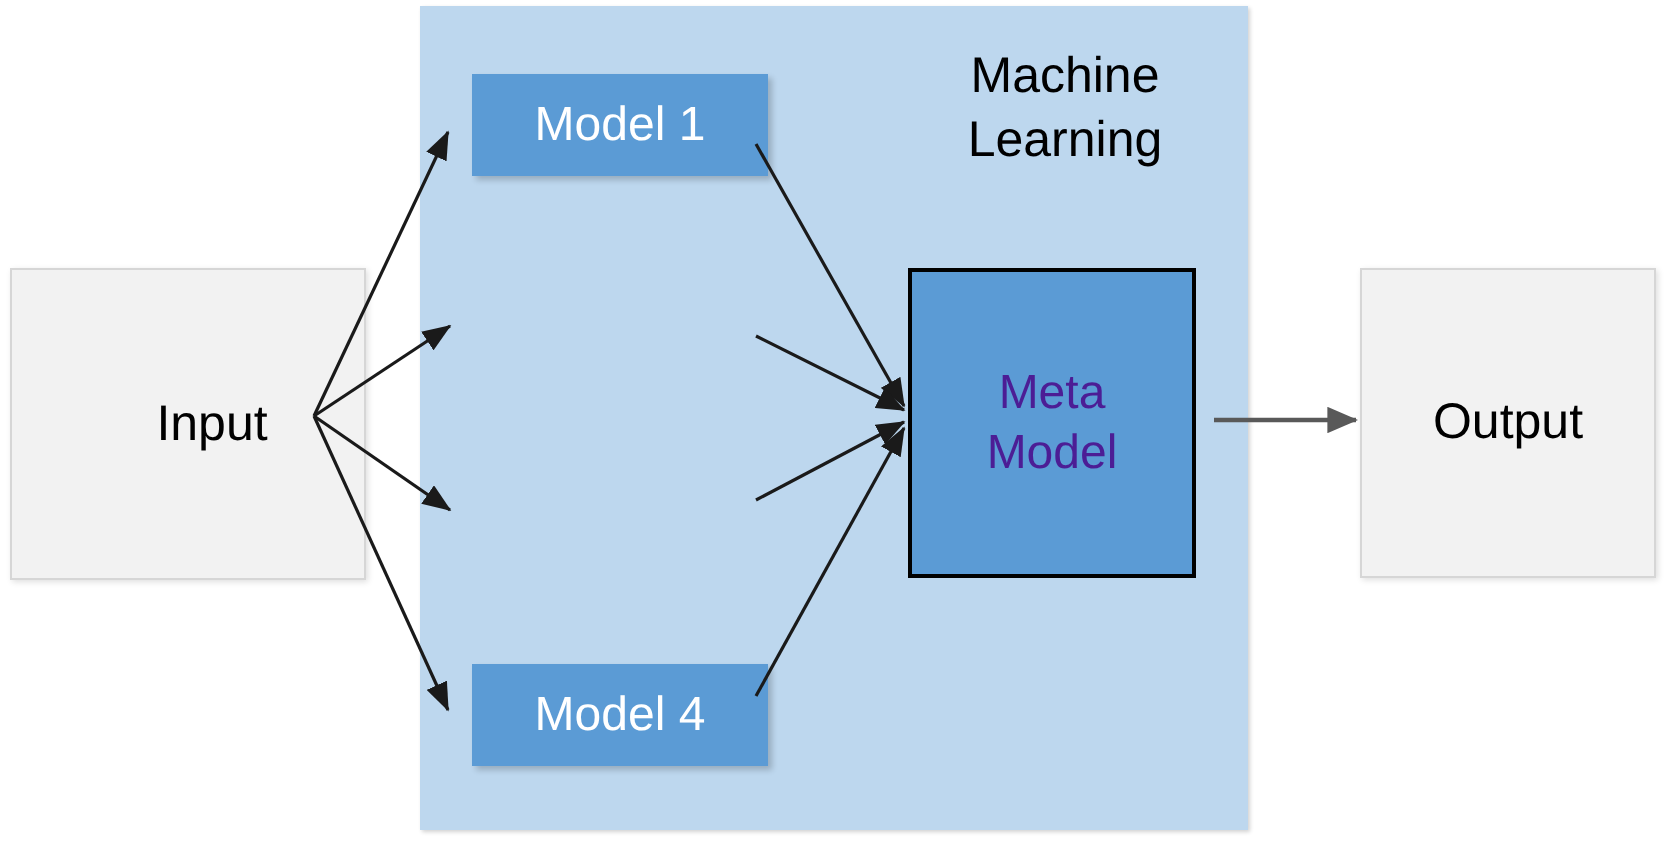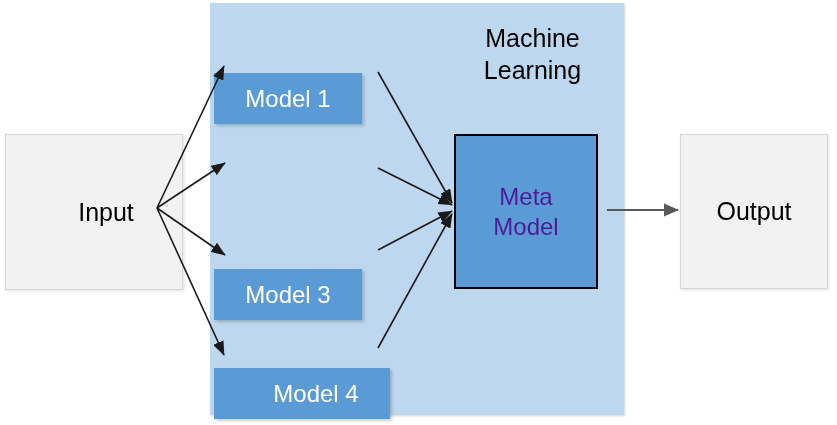--- a/index.html
+++ b/index.html
@@ -57,36 +57,35 @@
     padding-left: 24px;
   }
   #output-box {
     left: 680px;
     top: 134px;
     width: 146px;
     height: 153px;
   }
   .model-box {
     position: absolute;
-    left: 214px;
+    left: 236px;
     width: 148px;
     height: 51px;
     background: #5B9BD5;
     box-shadow: 2px 2px 3px rgba(0,0,0,0.20);
     display: flex;
     align-items: center;
     justify-content: center;
     color: #FFFFFF;
     font-size: 24px;
-    margin-top: 36px;
   }
   #model-1 { top: 37px; }
   #model-2 { top: 135px; }
   #model-3 { top: 233px; }
-  #model-4 { top: 332px; padding-left: 28px; }
+  #model-4 { top: 332px; }
   #meta-model-box {
     position: absolute;
     left: 454px;
     top: 134px;
     width: 144px;
     height: 155px;
     background: #5B9BD5;
     border: 2px solid #000000;
     box-sizing: border-box;
     display: flex;
@@ -120,23 +119,20 @@
 
   <div class="io-box" id="input-box">
     <span>Input</span>
   </div>
 
   <div class="model-box" id="model-1">
     <span>Model 1</span>
   </div>
 
 
-  <div class="model-box" id="model-3">
-    <span>Model 3</span>
-  </div>
 
   <div class="model-box" id="model-4">
     <span>Model 4</span>
   </div>
 
   <div id="meta-model-box">
     <span>Meta
 Model</span>
   </div>
 

